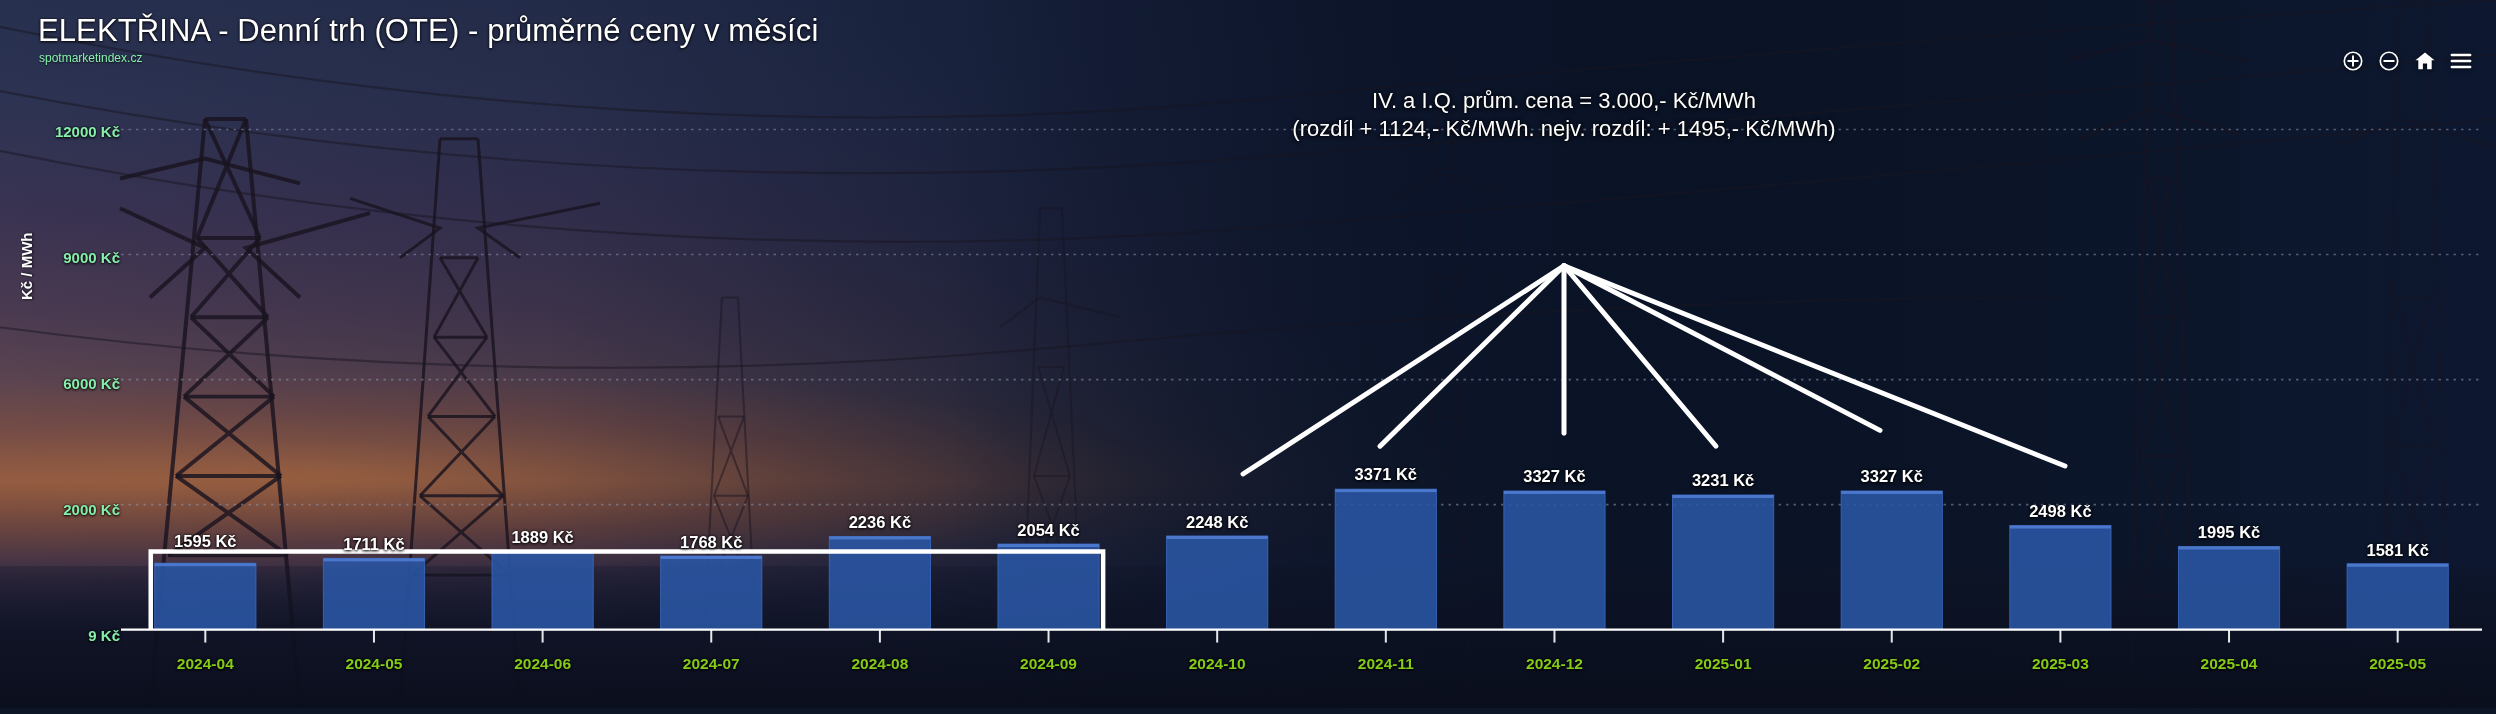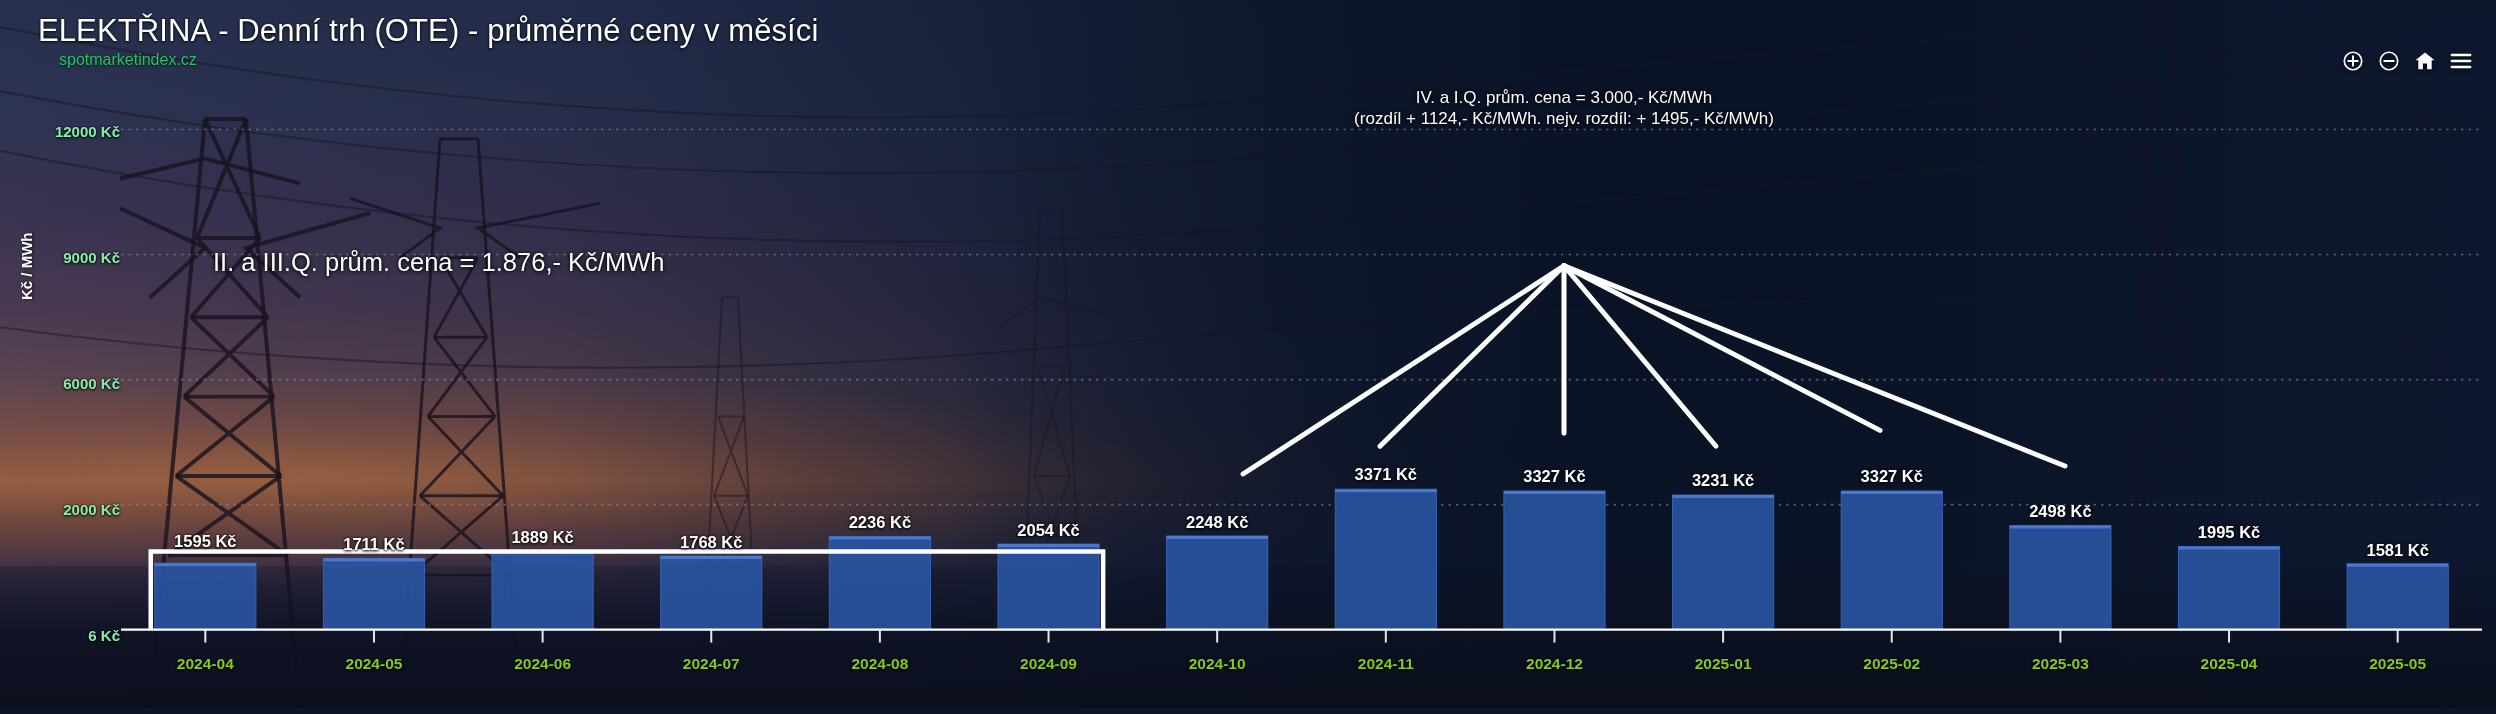--- a/index.html
+++ b/index.html
@@ -73,23 +73,22 @@
   .header { position: absolute; left: 0; top: 0; width: 100%; height: 96px; z-index: 20; }
   .chart-title {
     position: absolute; left: 38px; top: 13px;
     font-size: 31px; font-weight: 400; color: #ffffff;
     letter-spacing: 0.1px;
     text-shadow: 0 1px 3px rgba(0,0,0,0.85), 0 0 2px rgba(0,0,0,0.7);
     white-space: nowrap;
   }
   .chart-credit {
     position: absolute; left: 39px; top: 51px;
-    font-size: 16px; color: #22c55e; font-weight: 400;
+    font-size: 12px; color: #86efac; font-weight: 400;
     text-shadow: 0 1px 2px rgba(0,0,0,0.8);
-    margin-left: 20px;
   }
 
   .toolbar {
     position: absolute; right: 24px; top: 50px;
     display: flex; align-items: center; gap: 14px;
   }
   .tool-ico {
     width: 22px; height: 22px; display: block; cursor: pointer;
     filter: drop-shadow(0 1px 2px rgba(0,0,0,0.7));
   }
@@ -130,21 +129,21 @@
     z-index: 14;
   }
 
   .annot {
     position: absolute; color: #ffffff; font-weight: 400;
     text-shadow: 0 1px 4px rgba(0,0,0,0.9), 0 0 3px rgba(0,0,0,0.8);
     white-space: nowrap; z-index: 16;
   }
   .annot-left { left: 213px; top: 248px; font-size: 25.5px; }
   .annot-right {
-    left: 1564px; top: 87px; font-size: 17px; line-height: 1.25;
+    left: 1564px; top: 87px; font-size: 22px; line-height: 1.25;
     transform: translateX(-50%); text-align: center;
   }
   .annot-right .l2 { display: block; }
 </style>
 </head>
 <body>
 
 <div id="stage">
 
   <div class="bg-sky"></div>
@@ -313,21 +312,21 @@
           <line x1="1564" y1="268" x2="1564" y2="437" stroke="#ffffff" stroke-width="5" stroke-linecap="round"></line>
           <line x1="1564" y1="268" x2="1716" y2="450" stroke="#ffffff" stroke-width="5" stroke-linecap="round"></line>
           <line x1="1564" y1="268" x2="1880" y2="434" stroke="#ffffff" stroke-width="5" stroke-linecap="round"></line>
           <line x1="1564" y1="268" x2="2065" y2="470" stroke="#ffffff" stroke-width="5" stroke-linecap="round"></line>
         </g>
     </svg>
   </div>
 
   <div id="ylabels">
       <div class="ytick-wrap" style="top: 635px;">
-        <div class="ytick-lbl">6 Kč</div>
+        <div class="ytick-lbl">9 Kč</div>
       </div>
       <div class="ytick-wrap" style="top: 508.906px;">
         <div class="ytick-lbl">2000 Kč</div>
       </div>
       <div class="ytick-wrap" style="top: 382.812px;">
         <div class="ytick-lbl">6000 Kč</div>
       </div>
       <div class="ytick-wrap" style="top: 256.719px;">
         <div class="ytick-lbl">9000 Kč</div>
       </div>
@@ -363,20 +362,19 @@
       <div class="bar-lbl" style="left: 1554.46px; top: 486.162px;">3327 Kč</div>
       <div class="bar-lbl" style="left: 1723.11px; top: 490.197px;">3231 Kč</div>
       <div class="bar-lbl" style="left: 1891.75px; top: 486.162px;">3327 Kč</div>
       <div class="bar-lbl" style="left: 2060.39px; top: 521.006px;">2498 Kč</div>
       <div class="bar-lbl" style="left: 2229.04px; top: 542.148px;">1995 Kč</div>
       <div class="bar-lbl" style="left: 2397.68px; top: 559.549px;">1581 Kč</div>
     </div>
 
   <div class="axis-title">Kč / MWh</div>
 
-  <div class="annot annot-left">II. a III.Q. prům. cena = 1.876,- Kč/MWh</div>
 
   <div class="annot annot-right">
     <span class="l1">IV. a I.Q. prům. cena = 3.000,- Kč/MWh</span>
     <span class="l2">(rozdíl + 1124,- Kč/MWh. nejv. rozdíl: + 1495,- Kč/MWh)</span>
   </div>
 
 </div>
 
 </body></html>

